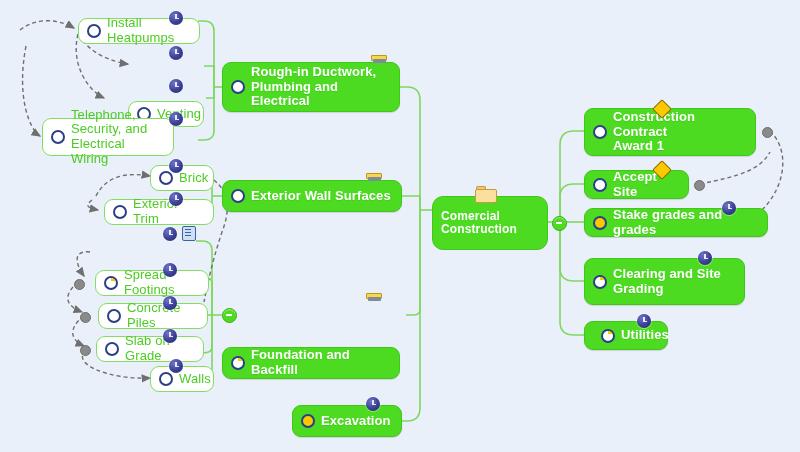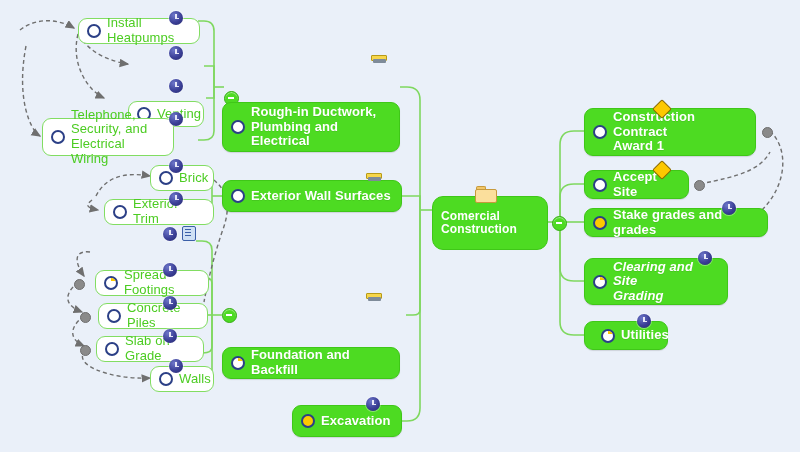--- a/index.html
+++ b/index.html
@@ -209,21 +209,21 @@
   </div>
   <span class="mk mk-folder" style="left:475px;top:186px;">
     <span class="f-tab"></span>
       <span class="f-body"></span>
   </span>
   <span class="toggle" style="left:552px;top:216px;"></span>
   <span class="toggle" style="left:222px;top:190px;"></span>
   <span class="toggle" style="left:222px;top:308px;"></span>
   <span class="toggle" style="left:224px;top:91px;"></span>
 
-  <div class="node green" style="left:222px;top:62px;width:178px;height:50px;margin-top:40px;">
+  <div class="node green" style="left:222px;top:62px;width:178px;height:50px;">
     <span class="bullet b-empty"></span>
     <span class="txt">Rough-in Ductwork,
 Plumbing and Electrical</span>
   </div>
   <span class="mk mk-pencil" style="left:370px;top:54px;">
     <span class="p-body"></span>
       <span class="p-shadow"></span>
   </span>
 
   <div class="node green" style="left:222px;top:180px;width:180px;height:32px;">
@@ -264,21 +264,21 @@
   </div>
   <span class="mk mk-diamond" style="left:655px;top:163px;"></span>
   <span class="anchor" style="left:694px;top:180px;"></span>
 
   <div class="node green" style="left:584px;top:208px;width:184px;height:29px;">
     <span class="bullet b-full"></span>
     <span class="txt">Stake grades and grades</span>
   </div>
   <span class="mk mk-clock" style="left:722px;top:201px;"></span>
 
-  <div class="node green" style="left:584px;top:258px;width:144px;height:47px;font-style:italic;">
+  <div class="node green" style="left:584px;top:258px;width:161px;height:47px;">
     <span class="bullet b-quarter"></span>
     <span class="txt">Clearing and Site
 Grading</span>
   </div>
   <span class="mk mk-clock" style="left:698px;top:251px;"></span>
 
   <div class="node green" style="left:584px;top:321px;width:84px;height:29px;padding-left:16px;">
     <span class="bullet b-quarter"></span>
     <span class="txt">Utilities</span>
   </div>

